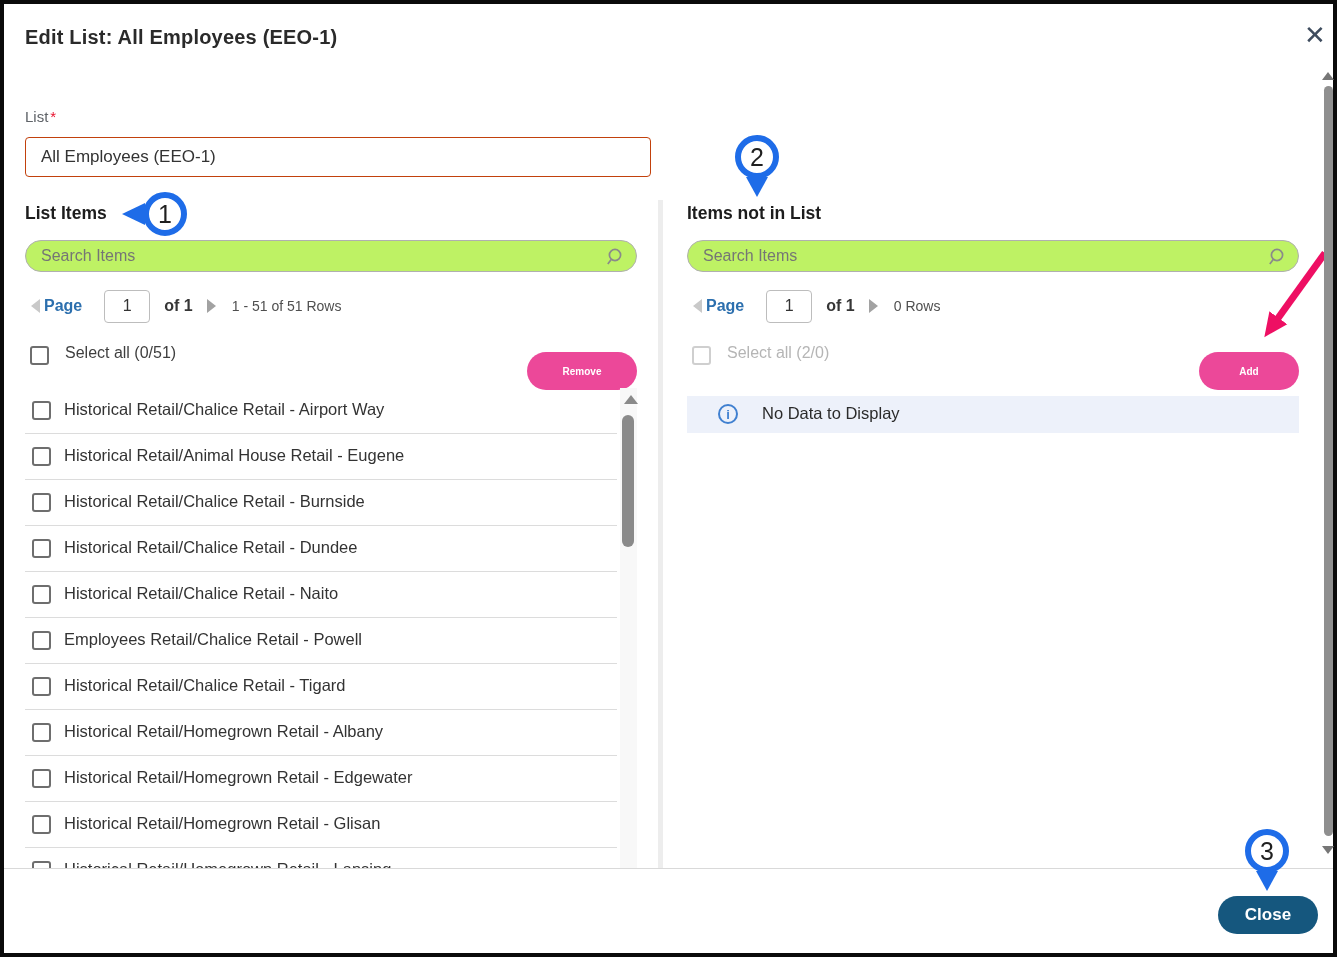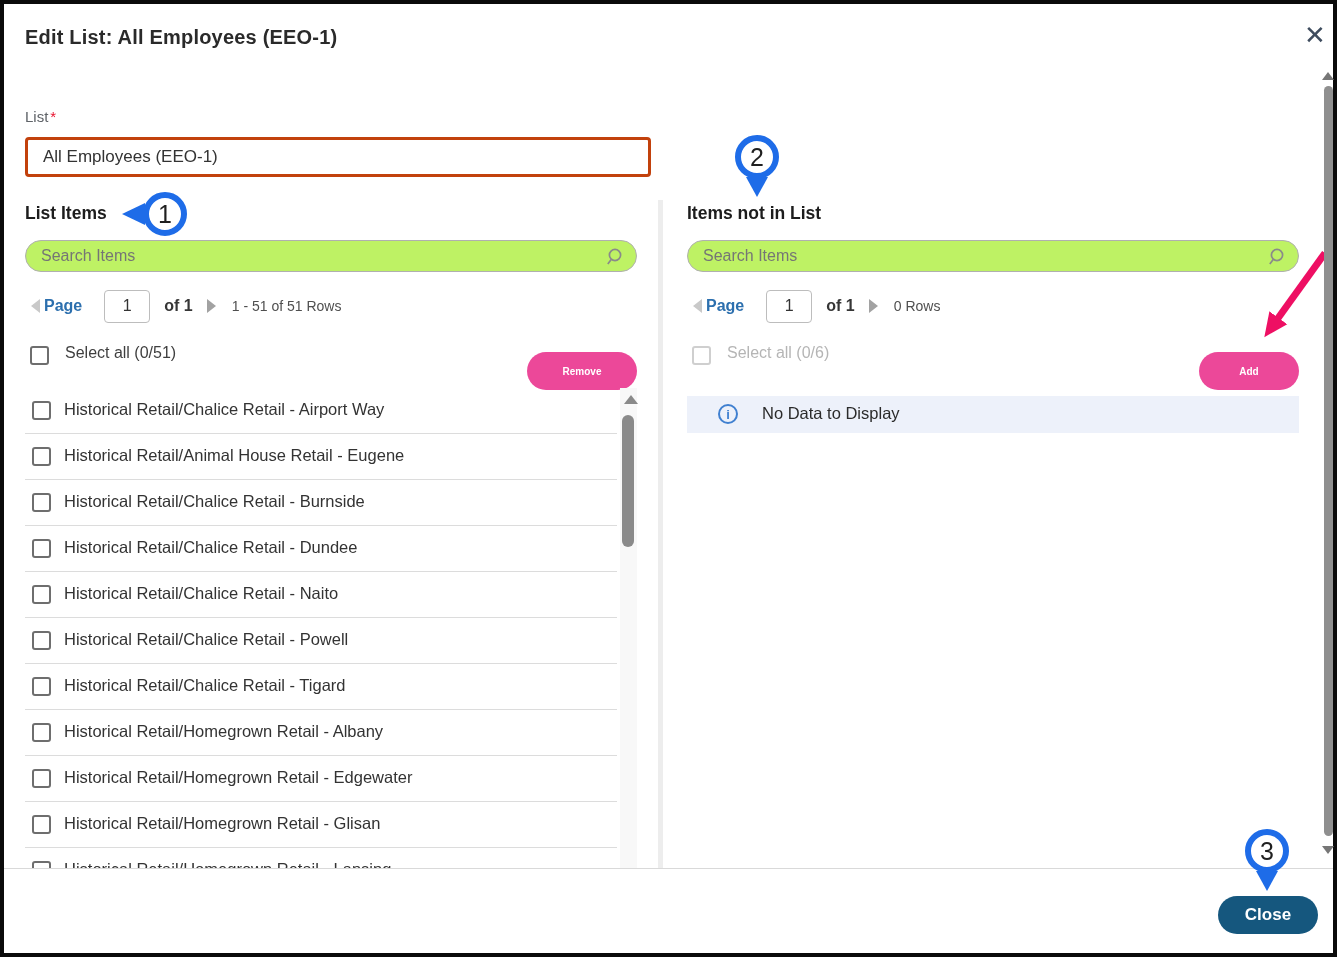--- a/index.html
+++ b/index.html
@@ -8,21 +8,21 @@
   .frame { position:absolute; inset:0; width:1337px; height:957px; border:4px solid #0a0a0a; background:#fff; }
   .abs { position:absolute; }
 
   
   .dlg-title { left:21px; top:22px; font-size:20px; font-weight:bold; color:#2a2a2a; letter-spacing:.2px; }
   .dlg-close { left:1300px; top:16px; font-size:26px; font-weight:300; color:#3e4c5e; cursor:pointer; line-height:1.2; }
 
   
   .name-label { left:21px; top:104px; font-size:15px; color:#5f6368; }
   .req { color:#e8112d; font-size:15px; margin-left:2px; }
-  .name-input { left:21px; top:133px; width:626px; height:40px; border:3px solid #c2410c; border-radius:4px;
+  .name-input { left:21px; top:133px; width:626px; height:40px; border:1px solid #c2410c; border-radius:4px;
                 padding:0 15px; font-size:17px; color:#333; font-family:"Liberation Sans", sans-serif; outline:none; }
 
   
   .panel { top:199px; width:612px; height:666px; }
   .panel-left { left:21px; }
   .panel-right { left:683px; }
   .panel-heading { position:absolute; left:0; top:0; font-size:17.5px; font-weight:bold; color:#1d1d1d; }
 
   .search-pill { position:absolute; left:0; top:37px; width:612px; height:32px; border:1px solid #b0b0b0;
                  border-radius:16px; background:#bef264; }
@@ -151,21 +151,21 @@
       <div class="item-row">
           <span class="cbx"></span>
           <span class="item-lbl">Historical Retail/Chalice Retail - Dundee</span>
         </div>
       <div class="item-row">
           <span class="cbx"></span>
           <span class="item-lbl">Historical Retail/Chalice Retail - Naito</span>
         </div>
       <div class="item-row">
           <span class="cbx"></span>
-          <span class="item-lbl">Historical Retail/Chalice Retail - Powell</span>
+          <span class="item-lbl">Employees Retail/Chalice Retail - Powell</span>
         </div>
       <div class="item-row">
           <span class="cbx"></span>
           <span class="item-lbl">Historical Retail/Chalice Retail - Tigard</span>
         </div>
       <div class="item-row">
           <span class="cbx"></span>
           <span class="item-lbl">Historical Retail/Homegrown Retail - Albany</span>
         </div>
       <div class="item-row">
@@ -203,21 +203,21 @@
       <span class="chev chev-left"></span>
       <span class="pager-label">Page</span>
       <input class="page-input" value="1" style="">
       <span class="of-label">of 1</span>
       <span class="chev chev-right"></span>
       <span class="rows-label">0 Rows</span>
     </div>
 
     <div class="select-row">
       <span class="cbx disabled"></span>
-      <span class="select-lbl disabled">Select all (0/6)</span>
+      <span class="select-lbl disabled">Select all (2/0)</span>
       <button class="pill-btn btn-add">Add</button>
     </div>
 
     <div class="info-banner">
       <span class="info-icn">i</span>
       <span class="info-txt">No Data to Display</span>
     </div>
   </div>
 
   <div class="abs footer-line"></div>

